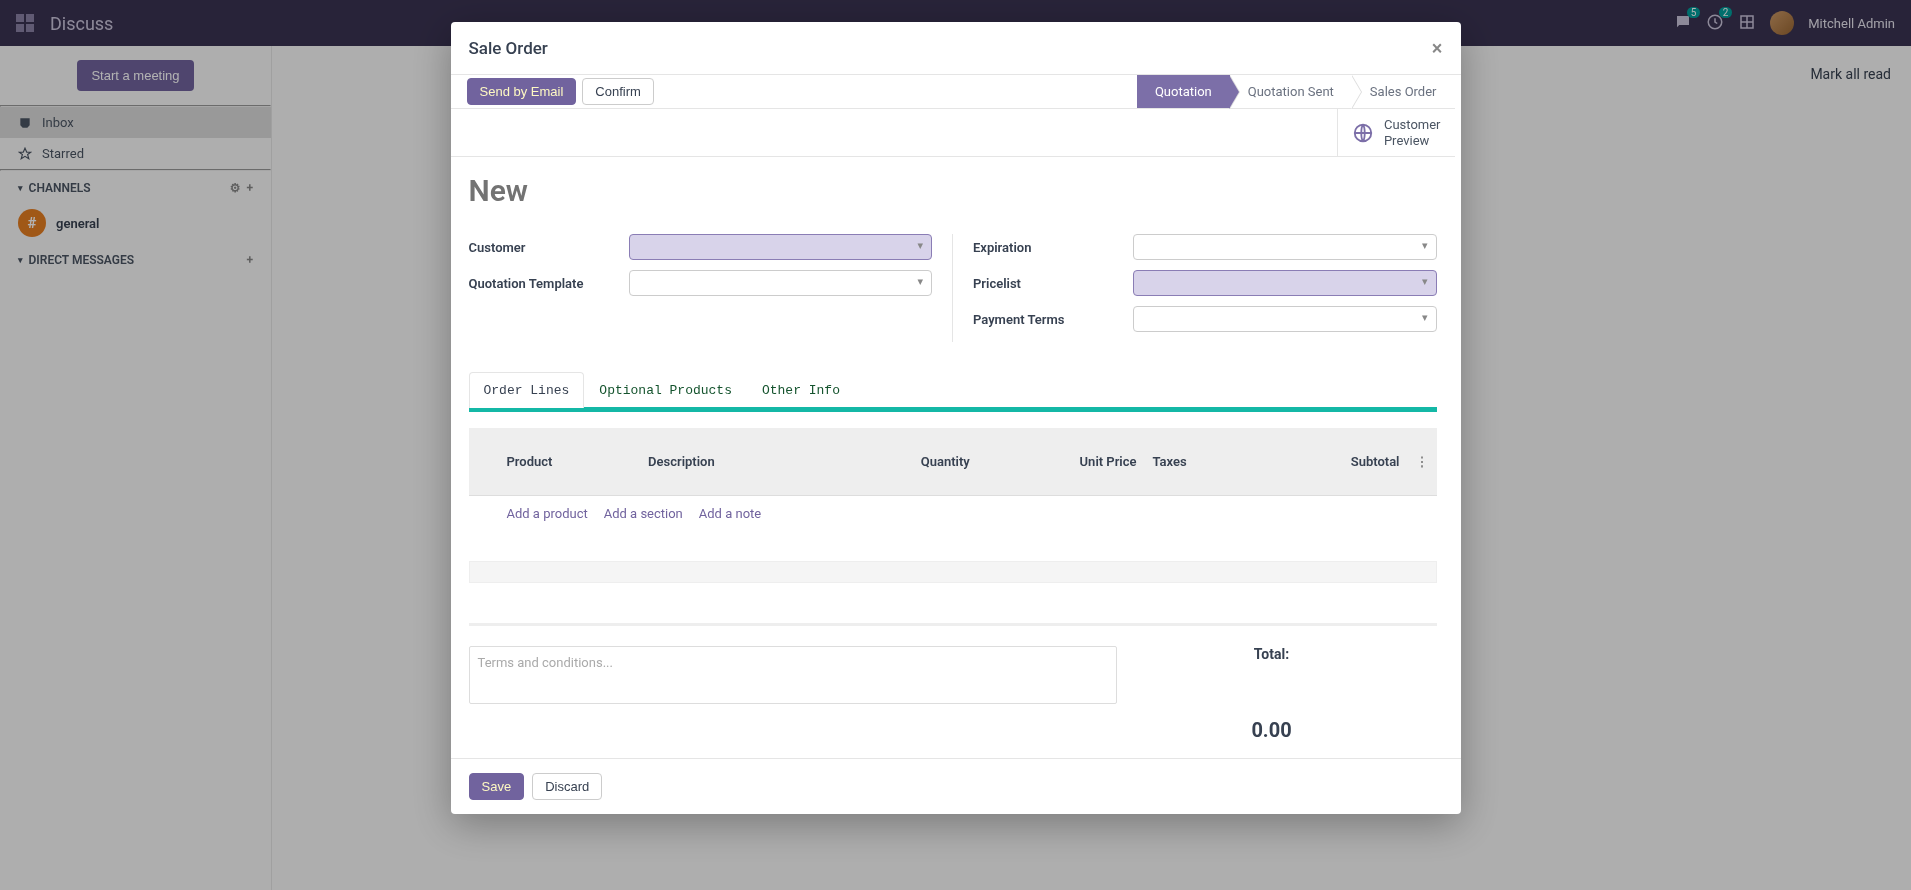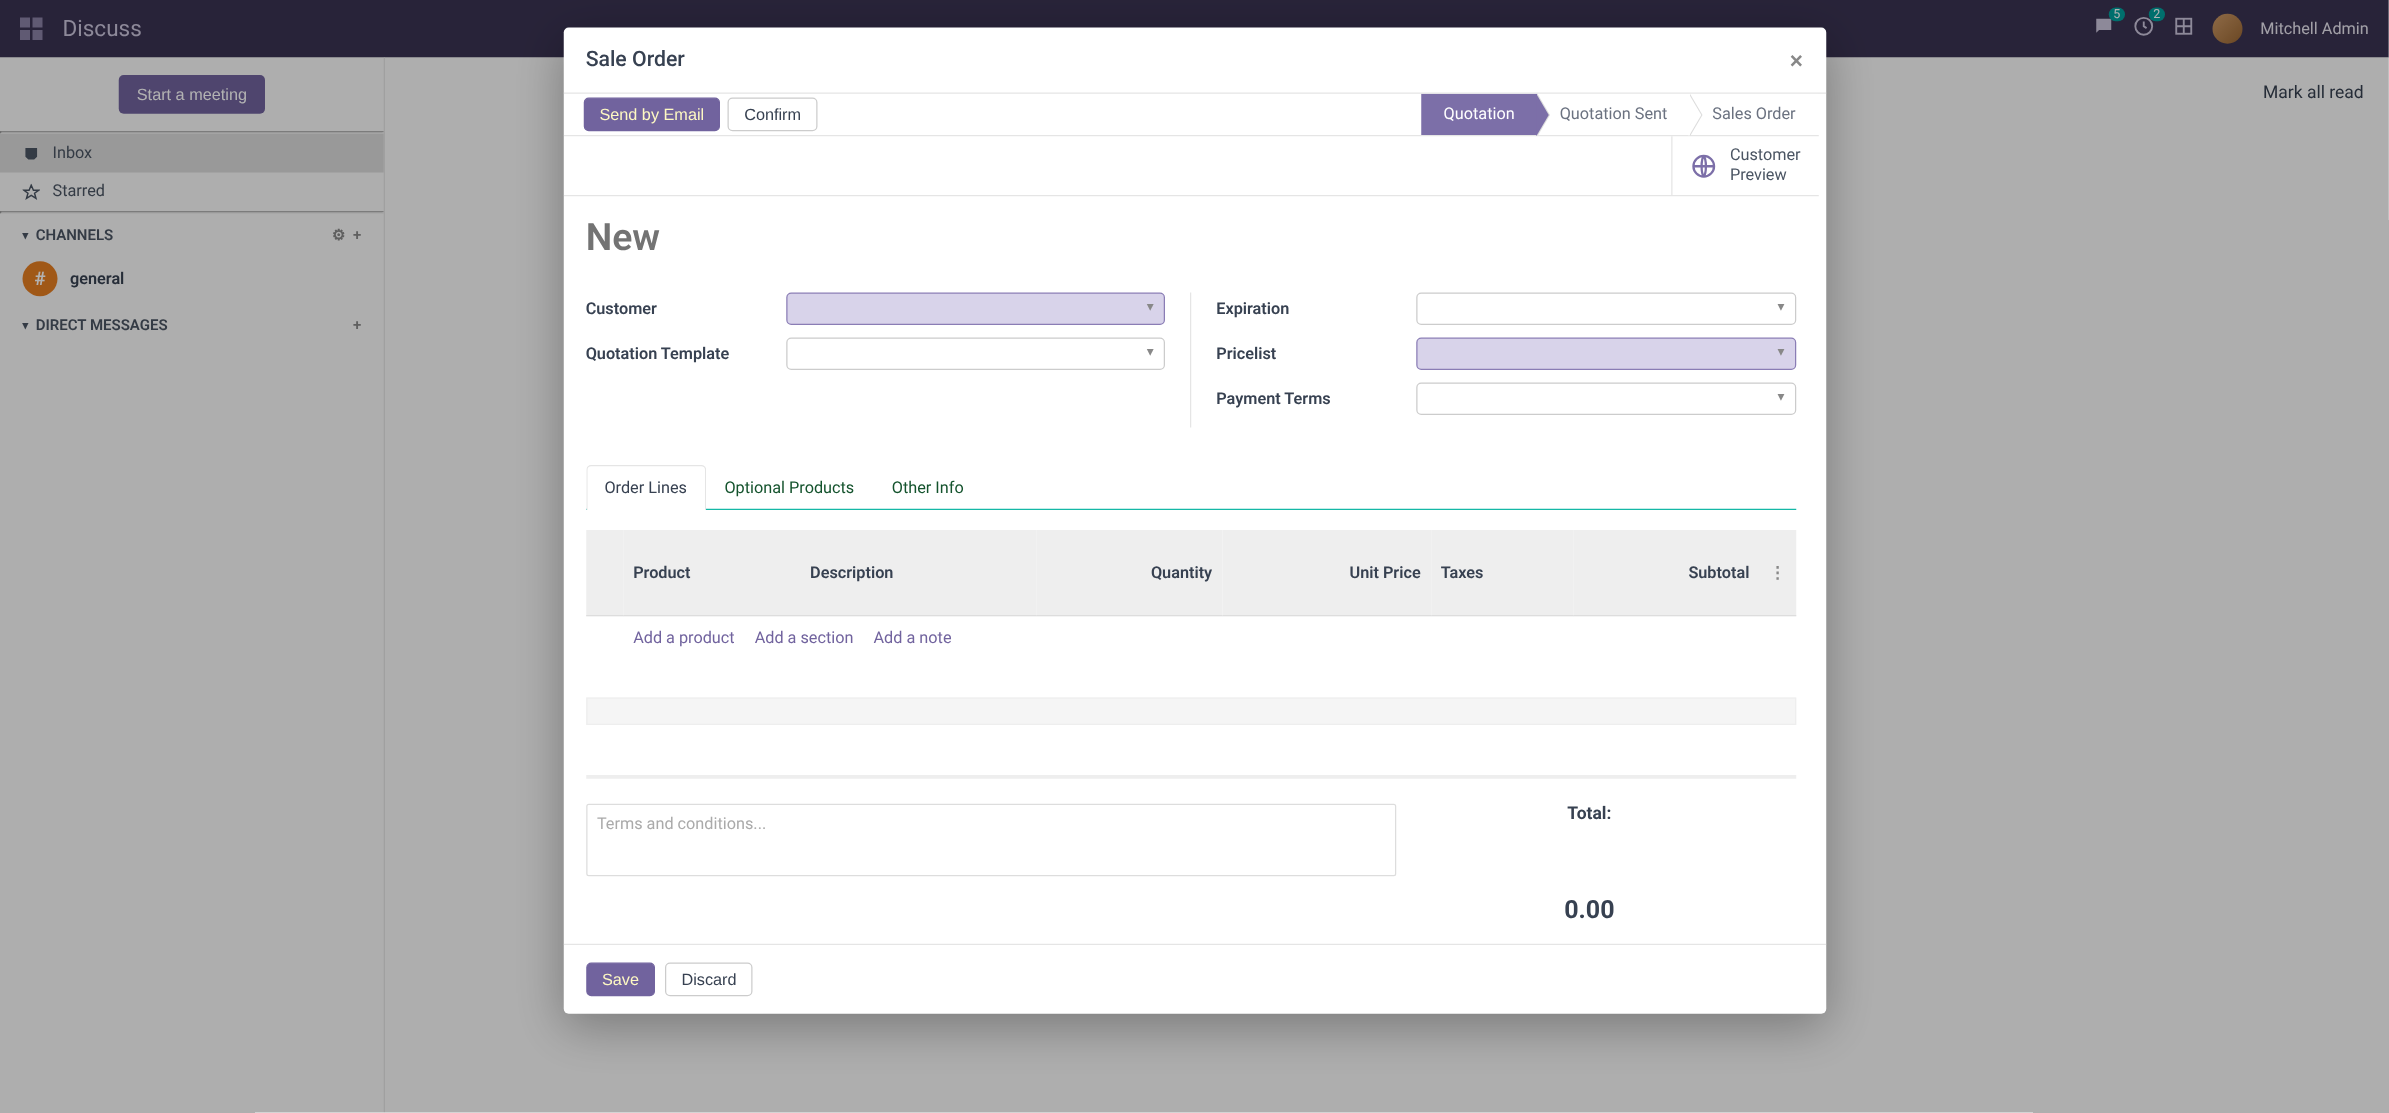--- a/index.html
+++ b/index.html
@@ -13,21 +13,21 @@
 .apps-icon span { background: #8a81a5; }
 .app-title { font-size: 18px; color: #cbc5dc; }
 .nav-icon { position: relative; cursor: pointer; color: #cbc5dc; }
 .nav-icon svg { width: 18px; height: 18px; }
 .badge { position: absolute; top: -6px; right: -8px; background: #00a09d; color: #fff; border-radius: 8px; font-size: 10px; padding: 0 4px; min-width: 12px; text-align: center; }
 .avatar-small { width: 24px; height: 24px; border-radius: 50%; background: linear-gradient(135deg,#c96,#963); }
 .username { color: #e8e5f0; font-size: 13px; }
 
 
 .page { display: flex; height: calc(100vh - 46px); }
-.sidebar-bg { width: 308px; background: #f9f9f9; border-right: 1px solid #e5e5e5; }
+.sidebar-bg { width: 272px; background: #f9f9f9; border-right: 1px solid #e5e5e5; }
 .sidebar-top { padding: 14px; display: flex; justify-content: center; }
 .btn-meeting { background: #71639e; color: #fff; border: none; padding: 8px 14px; border-radius: 4px; font-size: 13px; }
 .sidebar-item { padding: 8px 18px; display: flex; align-items: center; gap: 10px; color: #4b5563; cursor: pointer; font-size: 13px; }
 .sidebar-item.active { background: #dcdcdc; }
 .sidebar-item svg { width: 14px; height: 14px; }
 .sidebar-heading { padding: 10px 18px 8px; font-size: 12px; font-weight: 600; color: #4b5563; display: flex; align-items: center; gap: 6px; }
 .sidebar-heading-actions { margin-left: auto; display: flex; gap: 6px; color: #888; }
 .channel-row { padding: 6px 18px; display: flex; align-items: center; gap: 10px; font-weight: 600; }
 .channel-badge { width: 28px; height: 28px; border-radius: 50%; background: #e67e22; color: #fff; display: flex; align-items: center; justify-content: center; font-weight: 700; font-size: 15px; }
 .main-bg { flex: 1; background: #f9f9f9; }
@@ -68,21 +68,21 @@
 .form-grid { display: flex; gap: 20px; }
 .form-col { flex: 1; }
 .form-row { display: flex; align-items: center; margin-bottom: 10px; }
 .form-label { width: 160px; font-size: 13px; font-weight: 600; color: #374151; }
 .form-col-left-border { border-right: 1px solid #e5e5e5; padding-right: 20px; }
 .select-box { flex: 1; height: 26px; border: 1px solid #ccc; border-radius: 4px; background: #fff; position: relative; cursor: pointer; }
 .select-box.required { background: #d8d3ea; border-color: #8a7db5; }
 .select-box::after { content: "▾"; position: absolute; right: 8px; top: 4px; color: #888; font-size: 11px; }
 
 
-.tabs { display: flex; border-bottom: 1px solid #14b8a6; margin-top: 30px; }
+.tabs { display: flex; border-bottom: 5px solid #14b8a6; margin-top: 30px; font-family: Liberation Mono, monospace; }
 .tab { padding: 10px 14px; font-size: 13px; color: #14532d; cursor: pointer; border: 1px solid transparent; border-bottom: none; margin-bottom: -1px; }
 .tab.active { color: #374151; border-color: #e5e5e5; background: #fff; border-radius: 4px 4px 0 0; }
 
 
 .order-table { width: 100%; margin-top: 16px; border-collapse: collapse; }
 .order-table th { background: #eeeeee; padding: 26px 8px; text-align: left; font-size: 13px; font-weight: 600; border-bottom: 1px solid #ddd; }
 .order-table th.right { text-align: right; }
 .order-table td { padding: 10px 8px; font-size: 13px; }
 .table-actions { display: flex; gap: 16px; }
 .table-actions a { color: #71639e; text-decoration: none; cursor: pointer; }

